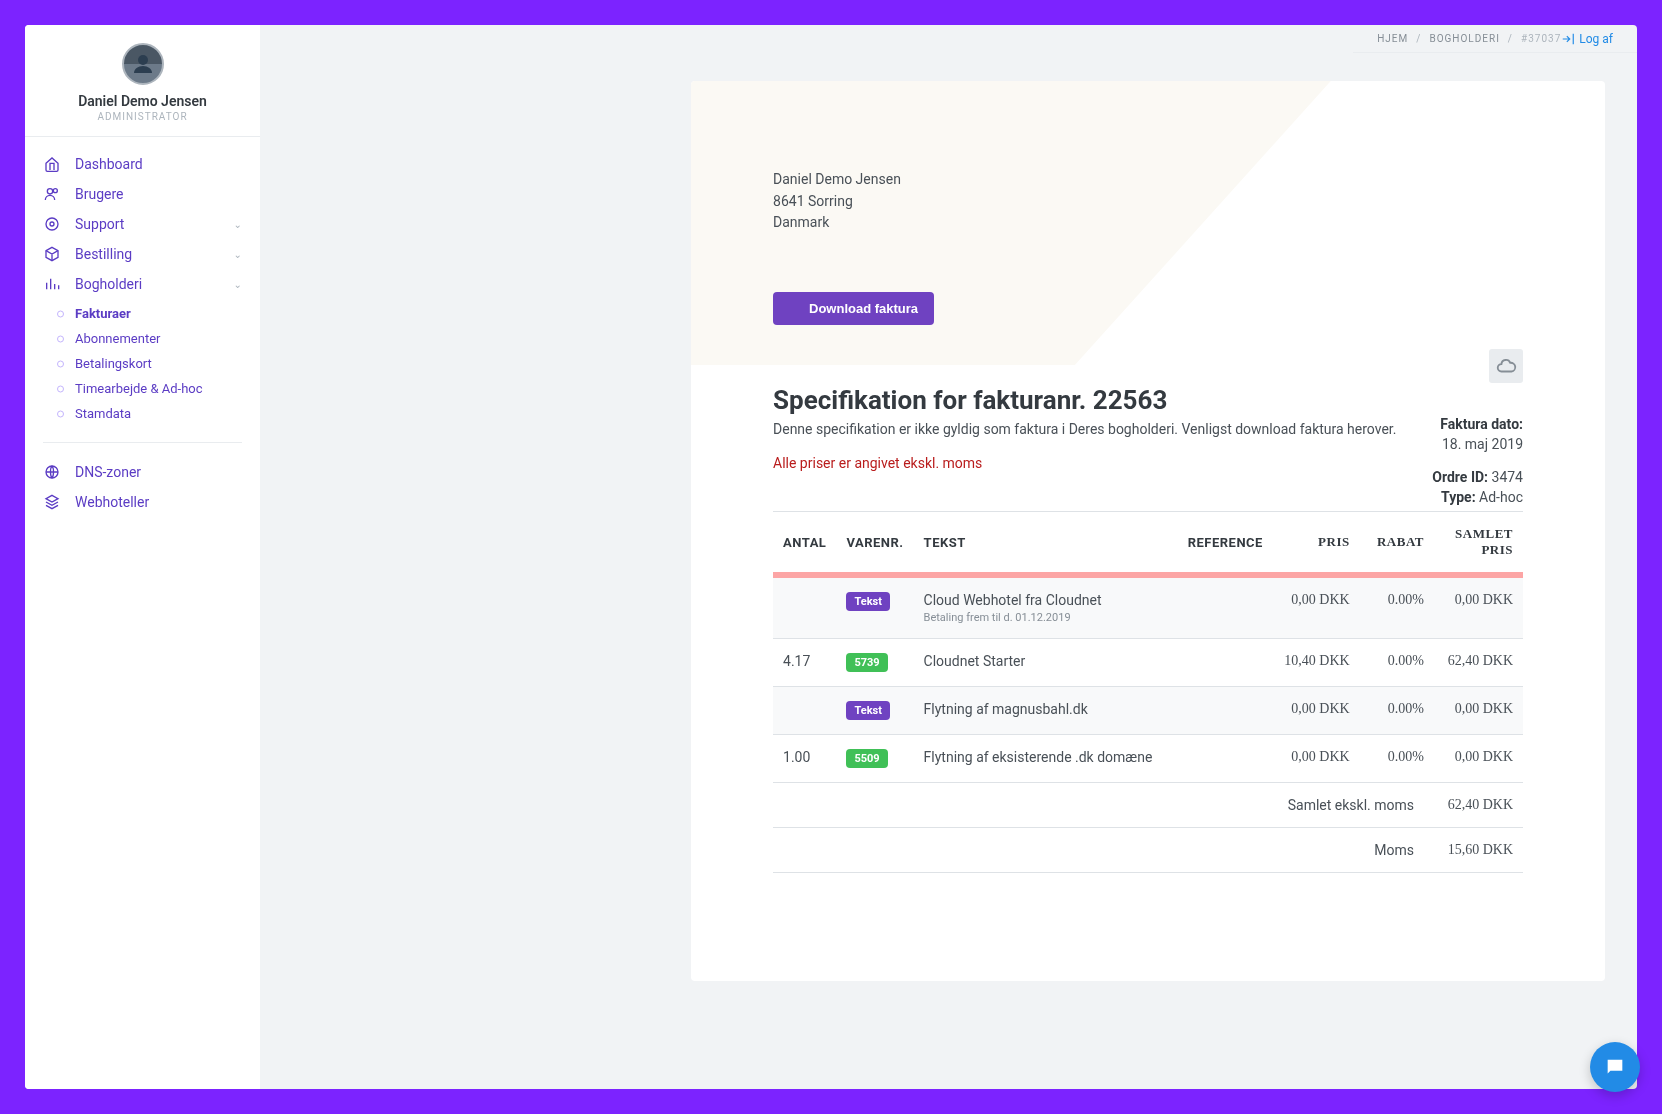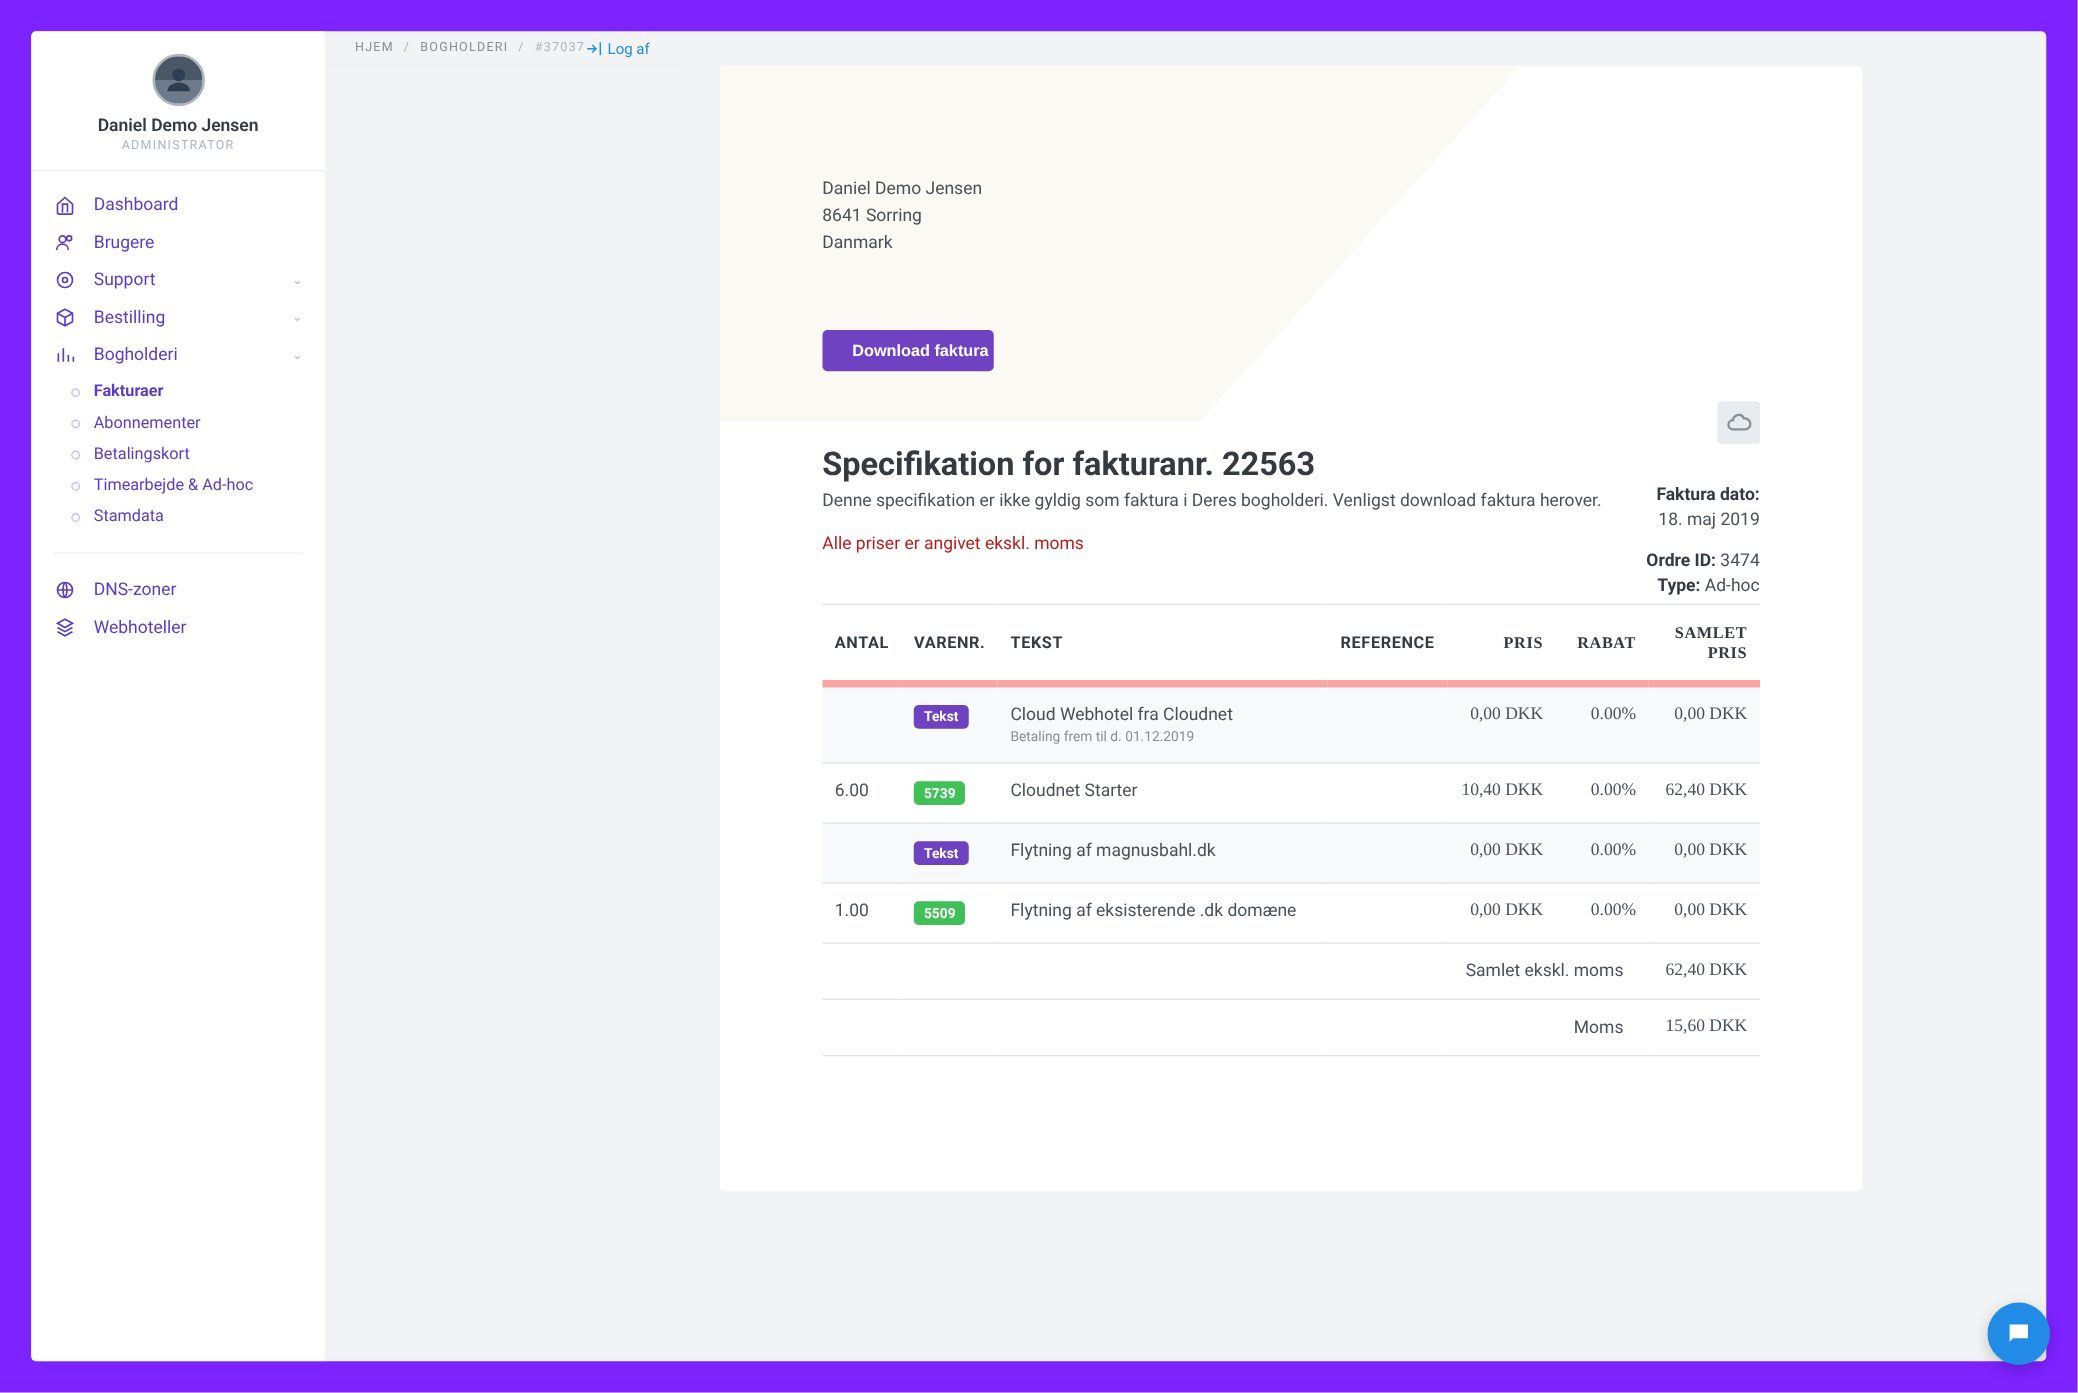--- a/index.html
+++ b/index.html
@@ -13,33 +13,33 @@
 .user-role { font-size:10px; letter-spacing:1px; color:#adb5bd; margin-top:2px; }
 .nav { padding:12px 0; }
 .nav-item { display:flex; align-items:center; padding:7px 18px; color:#5b3cc4; font-size:14px; cursor:pointer; position:relative; }
 .nav-item .icon { width:18px; margin-right:14px; display:flex; align-items:center; justify-content:center; }
 .nav-item .chevron { margin-left:auto; font-size:10px; color:#adb5bd; }
 .subnav { padding:2px 0 6px 0; }
 .subnav-item { display:flex; align-items:center; padding:5px 18px 5px 50px; color:#5b3cc4; font-size:13px; cursor:pointer; position:relative; }
 .subnav-item::before { content:""; width:5px; height:5px; border-radius:50%; border:1px solid #c4b5fd; position:absolute; left:32px; top:50%; transform:translateY(-50%); }
 .subnav-item.active { font-weight:700; }
 .nav-divider { border:none; border-top:1px solid #e9ecef; margin:10px 18px 14px; }
-.main { flex:1; display:flex; flex-direction:row; }
+.main { flex:1; display:flex; flex-direction:column;align-items:flex-end; }
 .topbar { height:28px; display:flex; align-items:center; padding:0 24px; border-bottom:1px solid #e9ecef; font-size:10px; letter-spacing:1px; }
 .crumb { color:#868e96; text-transform:uppercase; }
 .crumb.current { color:#adb5bd; }
 .sep { margin:0 8px; color:#adb5bd; }
 .logout { margin-left:auto; color:#228be6; display:flex; align-items:center; gap:4px; font-size:12px; letter-spacing:0; cursor:pointer; }
 .content { padding:28px 32px; }
 .card { background:#fff; border-radius:4px; min-height:900px; position:relative; overflow:hidden; }
 .hero { position:relative; padding:88px 82px 40px; }
 .hero::before { content:""; position:absolute; top:0; left:0; width:70%; height:100%; background:#fbf9f4; clip-path:polygon(0 0,100% 0,60% 100%,0 100%); z-index:0; }
 .hero > * { position:relative; z-index:1; }
 .addr { color:#495057; line-height:1.55; }
-.btn { margin-top:58px; background:#6f42c1; color:#fff; border:none; border-radius:4px; padding:9px 4px; font-size:13px; font-weight:600; display:inline-flex; align-items:center; gap:8px; cursor:pointer; }
+.btn { margin-top:58px; background:#6f42c1; color:#fff; border:none; border-radius:4px; padding:9px 16px; font-size:13px; font-weight:600; display:inline-flex; align-items:center; gap:8px; cursor:pointer; }
 .meta { position:absolute; right:82px; top:268px; text-align:right; z-index:2; }
 .cloud-box { width:34px; height:34px; background:#e9ecef; border-radius:3px; display:inline-flex; align-items:center; justify-content:center; margin-bottom:18px; }
 .meta-row { margin-top:14px; line-height:1.4; }
 .meta-row:first-of-type { margin-top:0; }
 .meta-label { font-weight:700; color:#343a40; }
 .spec { padding:20px 82px 40px; }
 .spec h2 { font-size:26px; font-weight:700; color:#343a40; margin-bottom:6px; }
 .spec-sub { color:#495057; margin-bottom:18px; }
 .spec-note { color:#b91c1c; margin-bottom:40px; }
 table { width:100%; border-collapse:collapse; }
@@ -225,21 +225,21 @@
                 <tr>
                   <td></td>
                   <td><span class="badge purple">Tekst</span></td>
                   <td>Cloud Webhotel fra Cloudnet<div class="line-sub">Betaling frem til d. 01.12.2019</div></td>
                   <td></td>
                   <td class="r">0,00 DKK</td>
                   <td class="r">0.00%</td>
                   <td class="r">0,00 DKK</td>
                 </tr>
                 <tr>
-                  <td>6.00</td>
+                  <td>4.17</td>
                   <td><span class="badge green">5739</span></td>
                   <td>Cloudnet Starter</td>
                   <td></td>
                   <td class="r">10,40 DKK</td>
                   <td class="r">0.00%</td>
                   <td class="r">62,40 DKK</td>
                 </tr>
                 <tr>
                   <td></td>
                   <td><span class="badge purple">Tekst</span></td>

